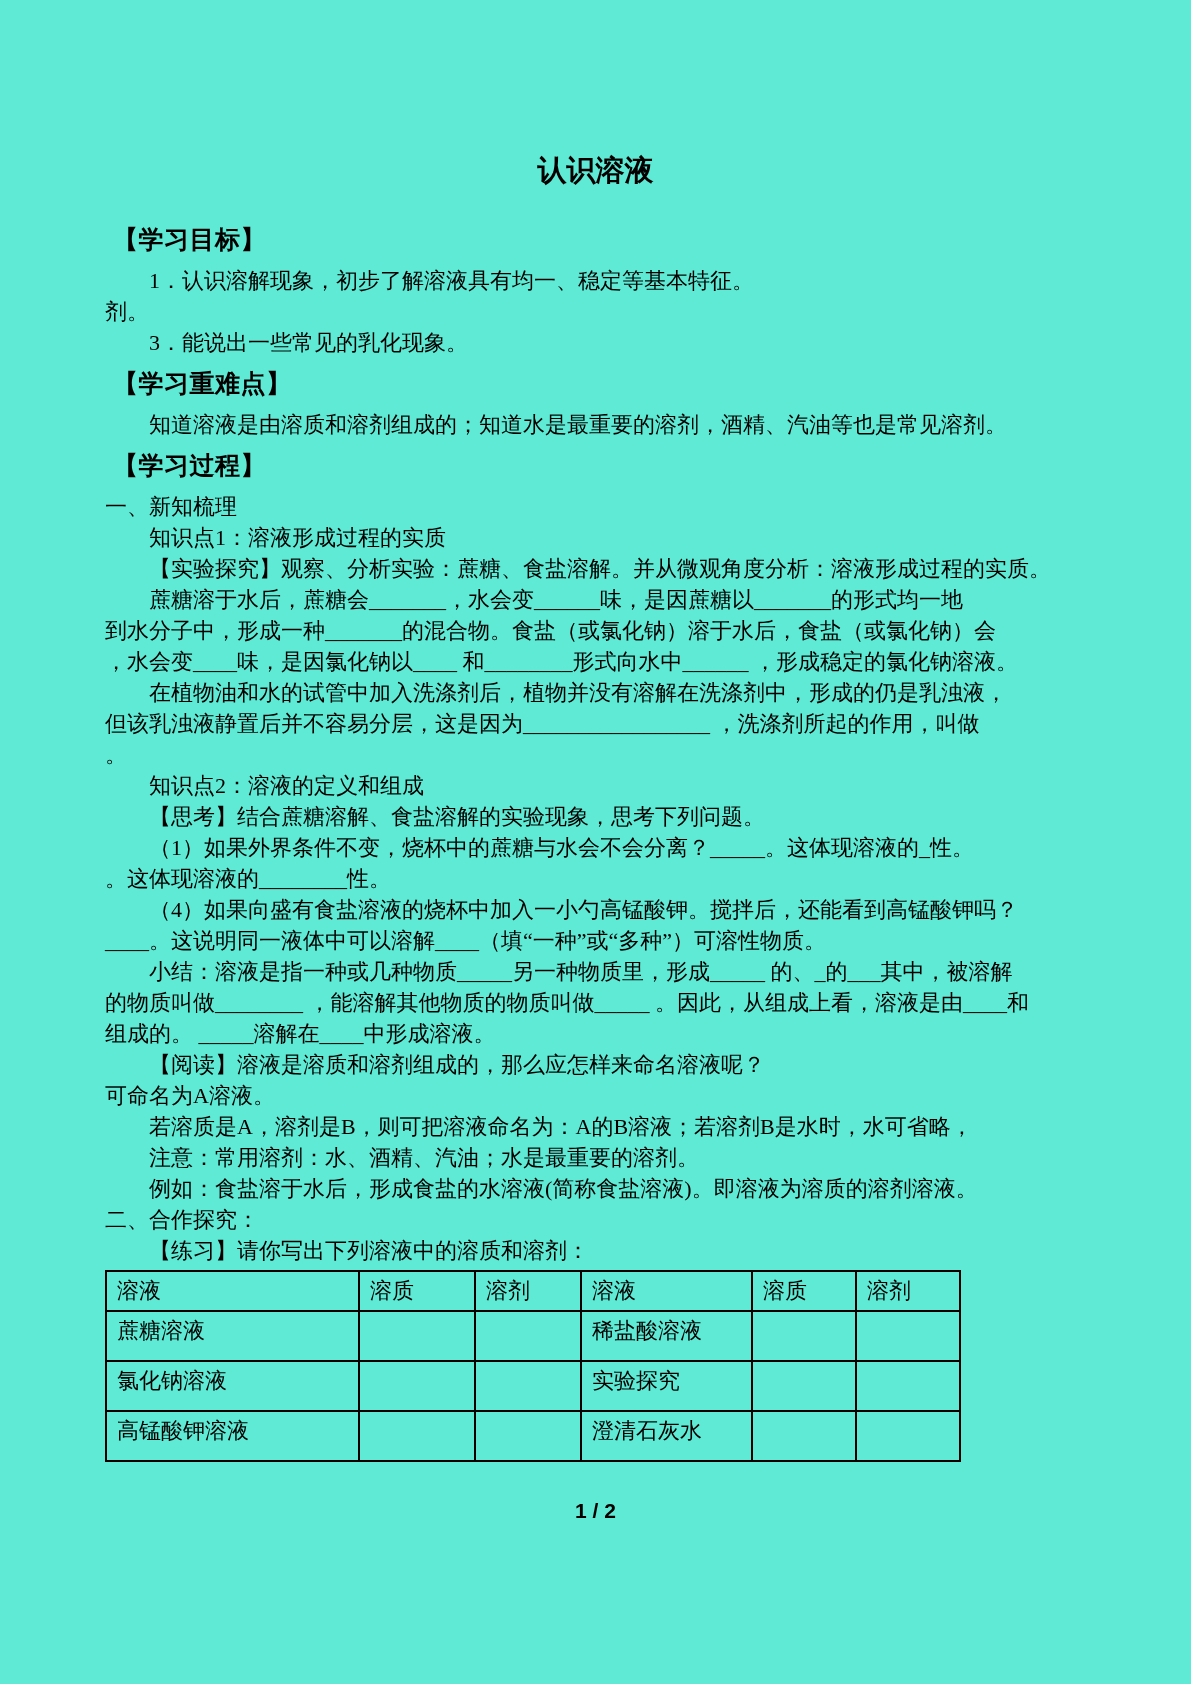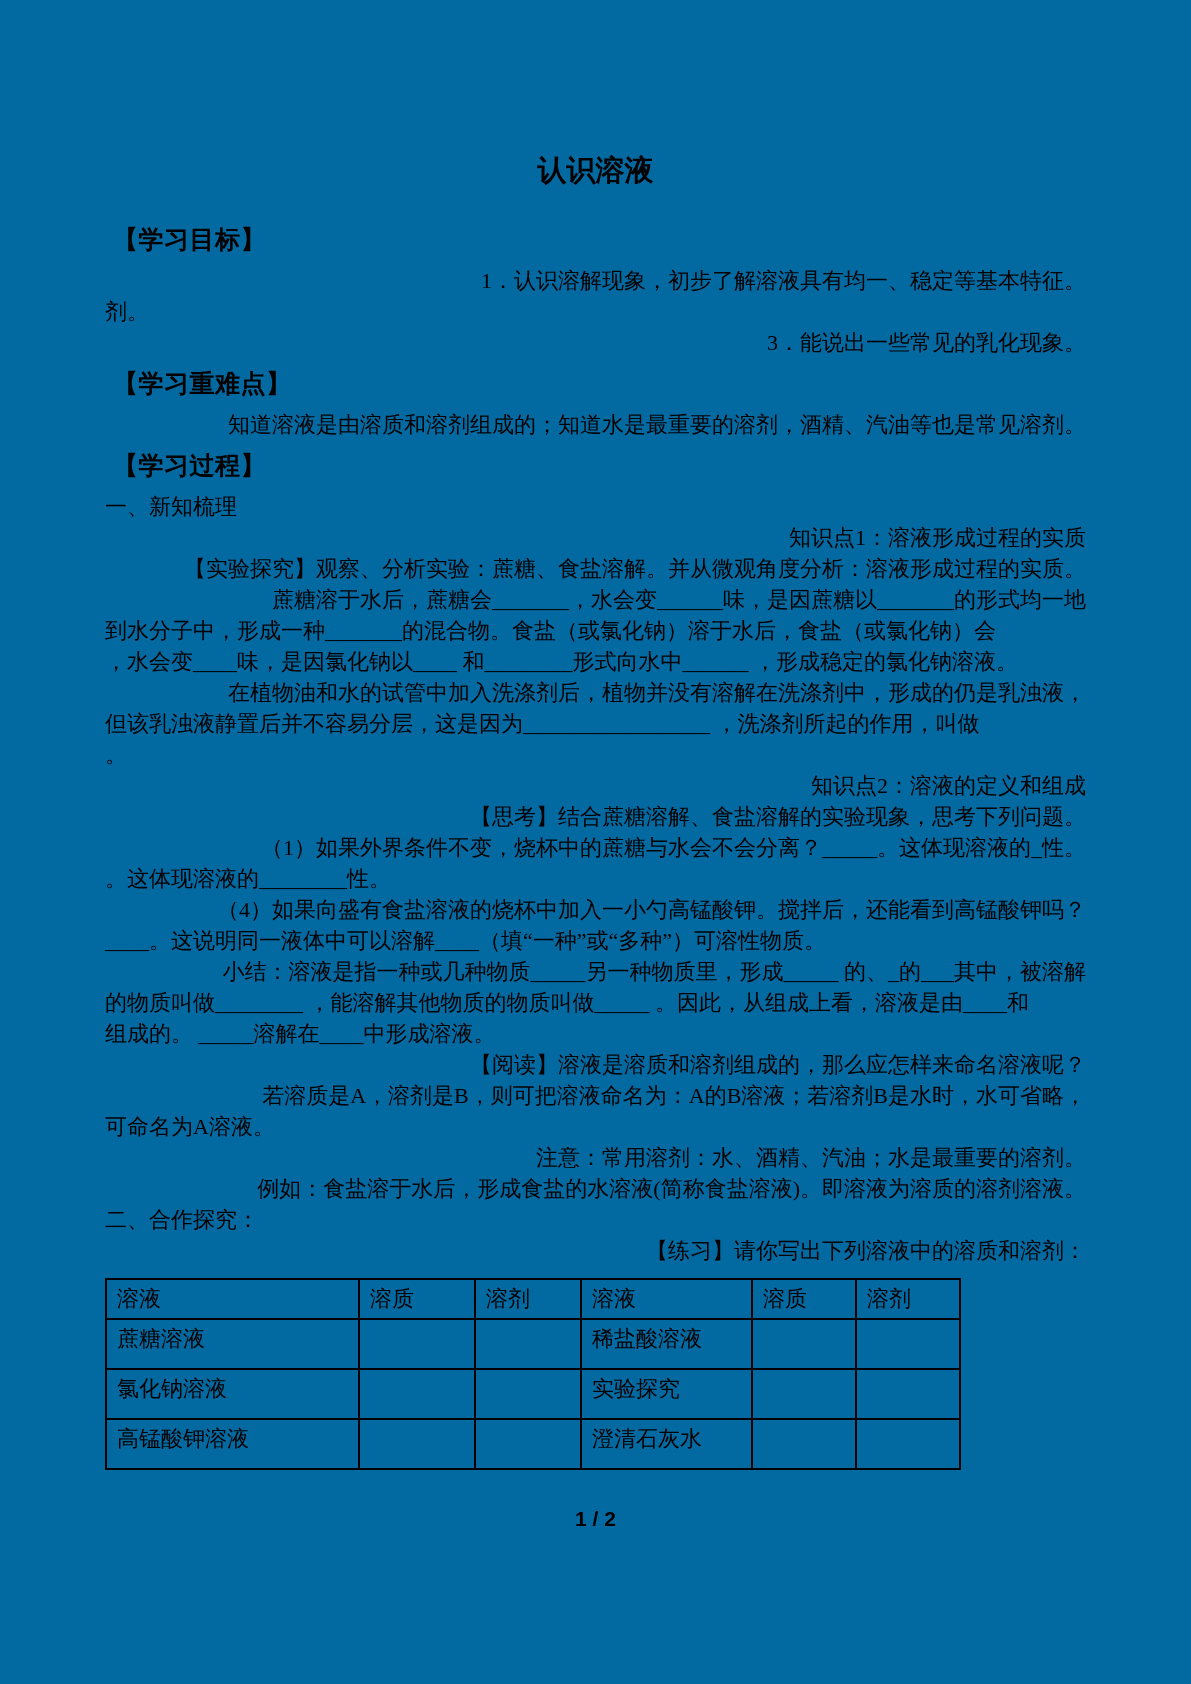--- a/index.html
+++ b/index.html
@@ -1,19 +1,19 @@
 <!DOCTYPE html>
 <html><head>
 <meta charset="utf-8">
 <style>
   html,body{margin:0;padding:0;background:#ffffff;}
   .page{
     position:relative;
     width:1191px;height:1684px;
-    background:#0369a1;
+    background:#5eead4;
     box-sizing:border-box;
     padding:150px 105px 0 105px;
     font-family:"Liberation Serif","DejaVu Serif",serif;
     font-size:22px;color:#000;
     overflow:hidden;
   }
   .title{
     margin:0 0 32px 0;
     text-align:center;
     font-size:29px;font-weight:bold;
@@ -23,25 +23,25 @@
     margin:8px;
     font-size:25px;font-weight:bold;
     line-height:35px;
     letter-spacing:0.5px;
   }
   .t{
     margin:0;
     line-height:31px;
     white-space:nowrap;
   }
-  .in{text-indent:2em;text-align:right;}
+  .in{text-indent:2em;}
   .bold{font-weight:bold;}
   table.sol{
     border-collapse:collapse;
-    margin-top:12px;
+    margin-top:4px;
     table-layout:fixed;
     width:854px;
     border-radius:25px;
   }
   table.sol th, table.sol td{
     border:2px solid #000;
     font-weight:normal;
     text-align:left;
     vertical-align:top;
     padding:4px 4px 0 10px;
@@ -89,22 +89,22 @@
   <p class="t in">知识点2：溶液的定义和组成</p>
   <p class="t in">【思考】结合蔗糖溶解、食盐溶解的实验现象，思考下列问题。</p>
   <p class="t in">（1）如果外界条件不变，烧杯中的蔗糖与水会不会分离？_____。这体现溶液的_性。</p>
   <p class="t">。这体现溶液的________性。</p>
   <p class="t in">（4）如果向盛有食盐溶液的烧杯中加入一小勺高锰酸钾。搅拌后，还能看到高锰酸钾吗？</p>
   <p class="t">____。这说明同一液体中可以溶解____（填“一种”或“多种”）可溶性物质。</p>
   <p class="t in">小结：溶液是指一种或几种物质_____另一种物质里，形成_____ 的、_的___其中，被溶解</p>
   <p class="t">的物质叫做________ ，能溶解其他物质的物质叫做_____ 。因此，从组成上看，溶液是由____和</p>
   <p class="t">组成的。 _____溶解在____中形成溶液。</p>
   <p class="t in">【阅读】溶液是溶质和溶剂组成的，那么应怎样来命名溶液呢？</p>
+  <p class="t">可命名为A溶液。</p>
   <p class="t in">若溶质是A，溶剂是B，则可把溶液命名为：A的B溶液；若溶剂B是水时，水可省略，</p>
-  <p class="t">可命名为A溶液。</p>
   <p class="t in">注意：常用溶剂：水、酒精、汽油；水是最重要的溶剂。</p>
   <p class="t in">例如：食盐溶于水后，形成食盐的水溶液(简称食盐溶液)。即溶液为溶质的溶剂溶液。</p>
 
   <p class="t">二、合作探究：</p>
   <p class="t in">【练习】请你写出下列溶液中的溶质和溶剂：</p>
 
   <table class="sol">
     <colgroup>
       <col style="width:253px">
         <col style="width:116px">

